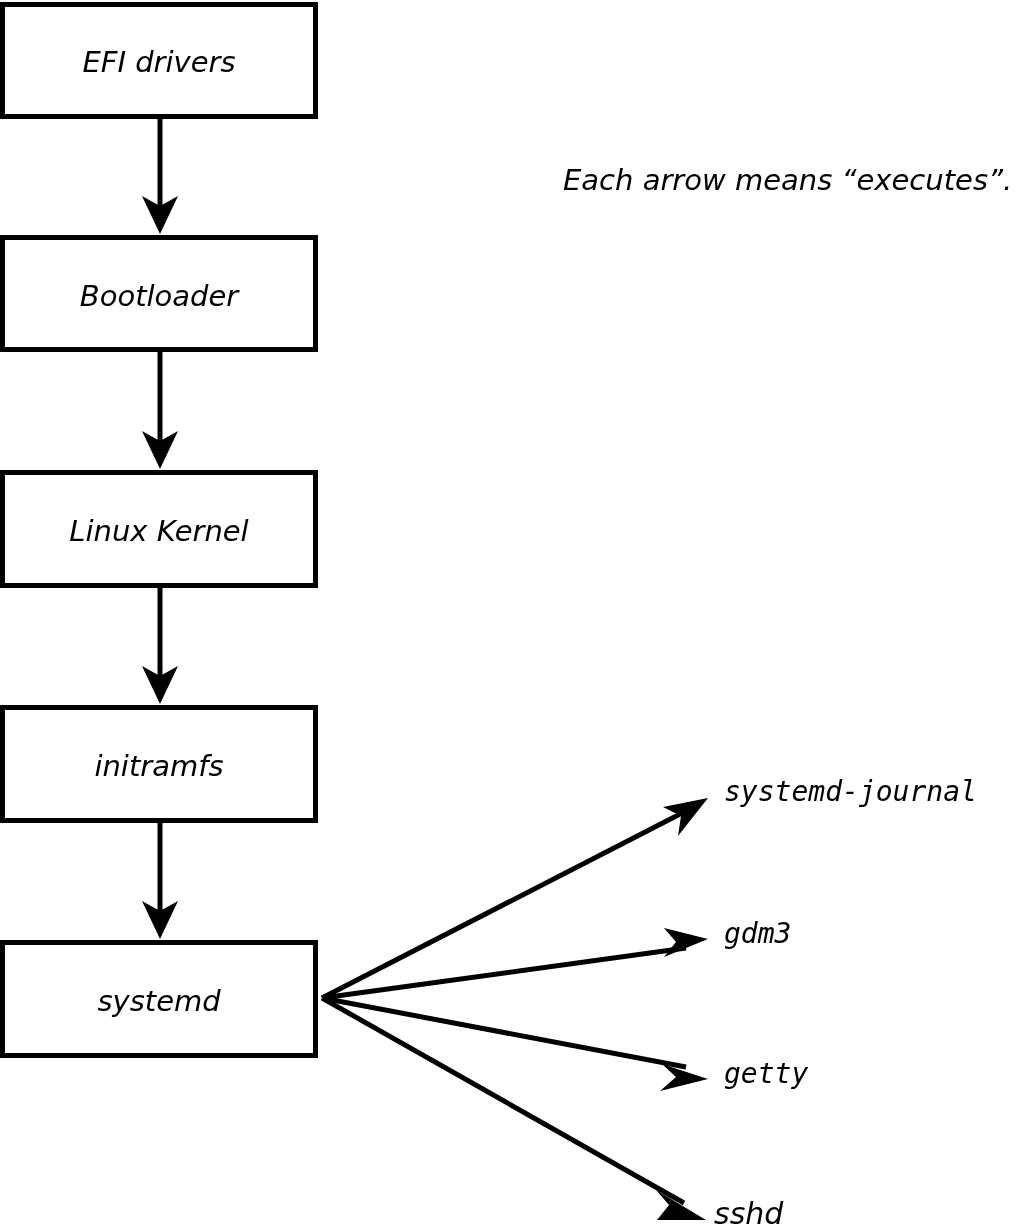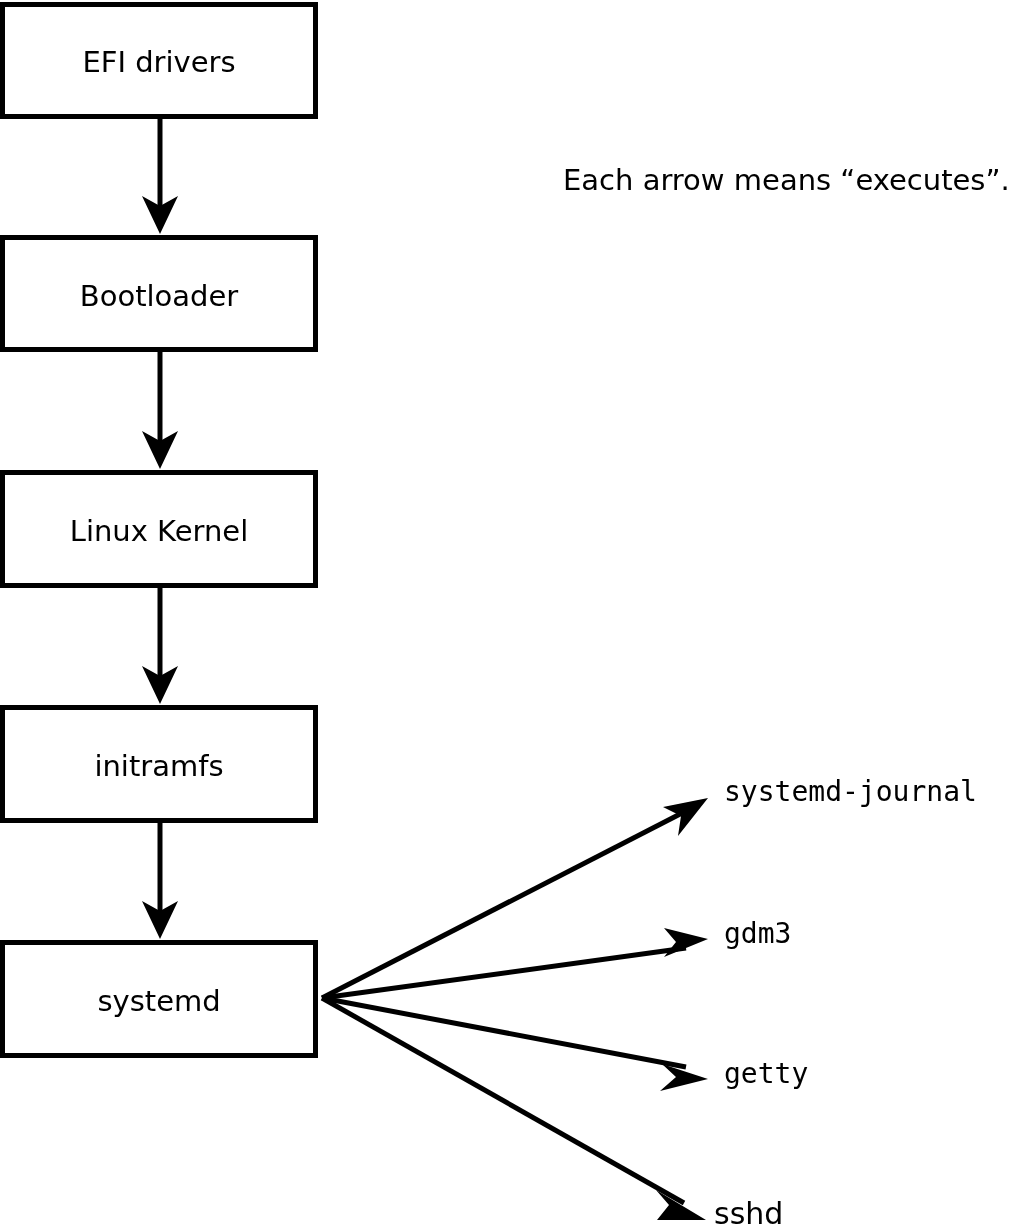--- a/index.html
+++ b/index.html
@@ -11,20 +11,21 @@
     width: 1023px;
     height: 1230px;
     overflow: hidden;
     font-family: "DejaVu Sans", sans-serif;
     color: #000000;
   }
   #diagram-root {
     position: relative;
     width: 1023px;
     height: 1086px;
+    font-style: italic;
   }
   svg.canvas {
     display: block;
     width: 1023px;
     height: 1230px;
   }
   .box-rect {
     fill: #ffffff;
     stroke: #000000;
     stroke-width: 5;

